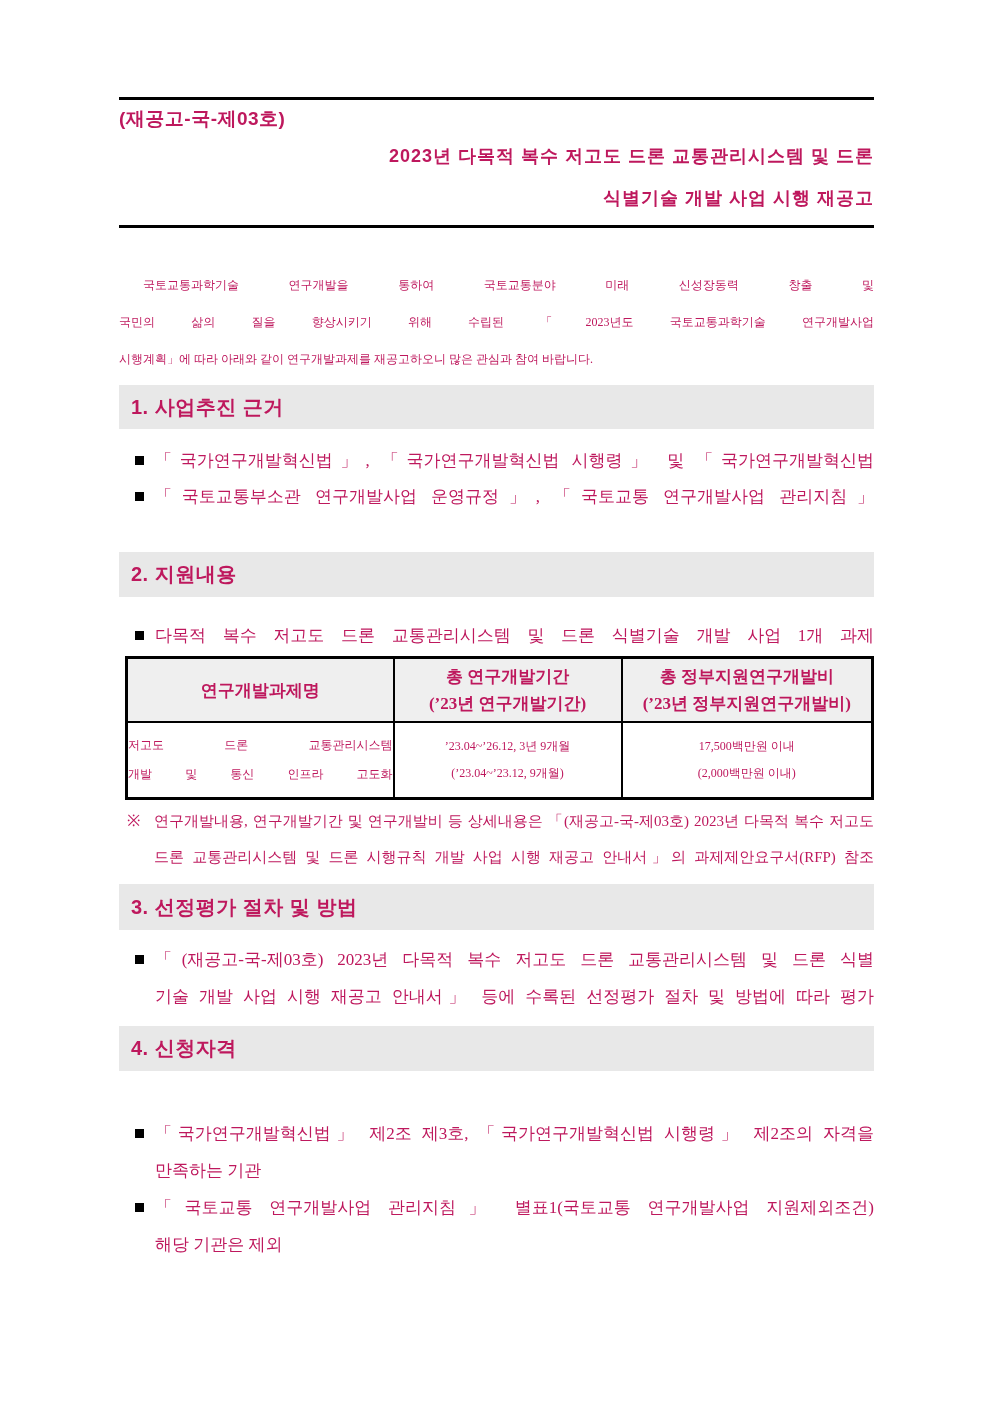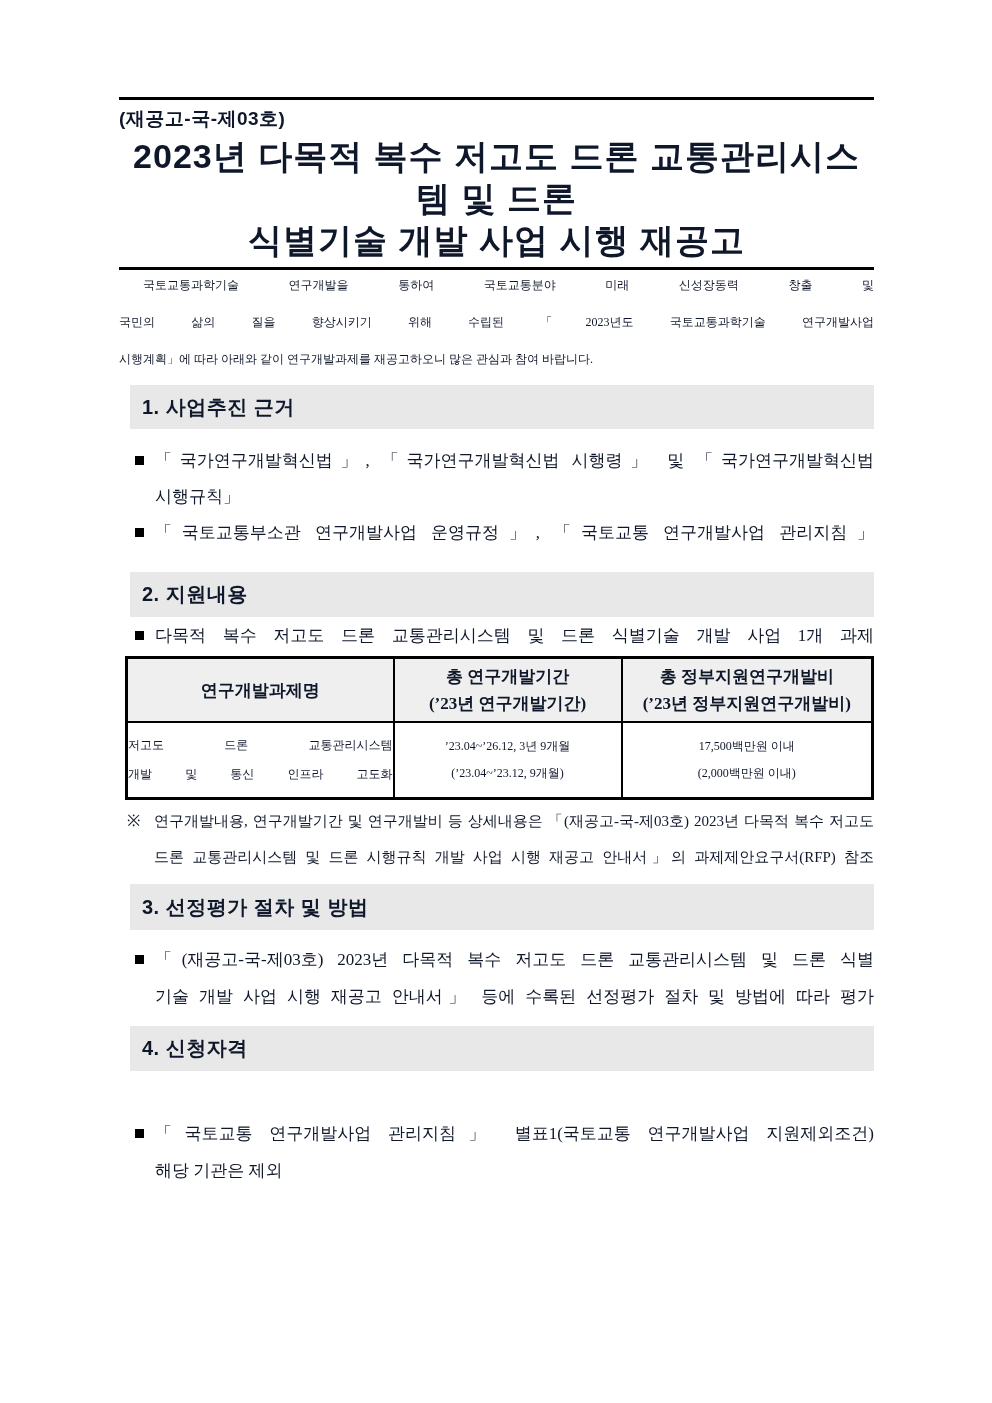--- a/index.html
+++ b/index.html
@@ -1,21 +1,21 @@
 <!DOCTYPE html>
 <html><head>
 <meta charset="utf-8">
 <style>
   html, body { margin: 0; padding: 0; background: #ffffff; }
   .page {
     position: relative;
     width: 992px;
     height: 1403px;
     background: #ffffff;
-    color: #0f172a;
+    color: #be185d;
     font-family: "Liberation Serif", serif;
     overflow: hidden;
   }
   .content {
     position: absolute;
     left: 119px;
     top: 0;
     width: 755px;
     height: 100%;
   }
@@ -31,23 +31,23 @@
   .doc-number {
     font-family: "Liberation Sans", sans-serif;
     font-weight: bold;
     font-size: 19px;
     line-height: 32px;
     letter-spacing: 0.5px;
   }
   .title-line {
     font-family: "Liberation Sans", sans-serif;
     font-weight: bold;
-    font-size: 34px;
+    font-size: 18px;
     line-height: 42px;
-    text-align: center;
+    text-align: right;
     letter-spacing: 1px;
   }
 
   
   .line {
     text-align: justify;
     white-space: nowrap;
   }
   .line.full { text-align-last: justify; }
   .indent { text-indent: 24px; }
@@ -59,24 +59,23 @@
   .sec-bar {
     background: #e8e8e8;
     font-family: "Liberation Sans", sans-serif;
     font-weight: bold;
     font-size: 20px;
     display: flex;
     align-items: center;
     padding-left: 12px;
     box-sizing: border-box;
     letter-spacing: 0.5px;
-    margin-left: 11px;
   }
   #sec1-bar { top: 385px;  height: 44px; }
-  #sec2-bar { top: 572px;  height: 45px; }
+  #sec2-bar { top: 552px;  height: 45px; }
   #sec3-bar { top: 884px;  height: 46px; }
   #sec4-bar { top: 1026px; height: 45px; }
 
   
   .bullet-list { font-size: 17px; }
   #sec1-list { top: 443px;  line-height: 36px; }
   #sec2-list { top: 618px;  line-height: 36px; }
   #sec3-list { top: 941px;  line-height: 37px; }
   #sec4-list { top: 1115px; line-height: 37px; }
   .bullet { position: relative; padding-left: 36px; }
@@ -152,21 +151,20 @@
       <div class="line">시행계획」에 따라 아래와 같이 연구개발과제를 재공고하오니 많은 관심과 참여 바랍니다.</div>
     </div>
 
     <div id="sec1-bar" class="abs sec-bar">
       <span>1. 사업추진 근거</span>
     </div>
     <div id="sec1-list" class="abs bullet-list">
       <div class="bullet">
         <span class="bullet-icon"></span>
         <div class="line full">「국가연구개발혁신법」, 「국가연구개발혁신법 시행령」 및 「국가연구개발혁신법</div>
-        <div class="line">시행규칙」</div>
       </div>
       <div class="bullet">
         <span class="bullet-icon"></span>
         <div class="line full">「국토교통부소관 연구개발사업 운영규정」, 「국토교통 연구개발사업 관리지침」</div>
       </div>
     </div>
 
     <div id="sec2-bar" class="abs sec-bar">
       <span>2. 지원내용</span>
     </div>
@@ -232,19 +230,24 @@
         <div class="line full">기술 개발 사업 시행 재공고 안내서」 등에 수록된 선정평가 절차 및 방법에 따라 평가</div>
       </div>
     </div>
 
     <div id="sec4-bar" class="abs sec-bar">
       <span>4. 신청자격</span>
     </div>
     <div id="sec4-list" class="abs bullet-list">
       <div class="bullet">
         <span class="bullet-icon"></span>
+        <div class="line full">「국가연구개발혁신법」 제2조 제3호, 「국가연구개발혁신법 시행령」 제2조의 자격을</div>
+        <div class="line">만족하는 기관</div>
+      </div>
+      <div class="bullet">
+        <span class="bullet-icon"></span>
         <div class="line full">「국토교통 연구개발사업 관리지침」 별표1(국토교통 연구개발사업 지원제외조건)</div>
         <div class="line">해당 기관은 제외</div>
       </div>
     </div>
 
   </div>
 </div>
 
 </body></html>

